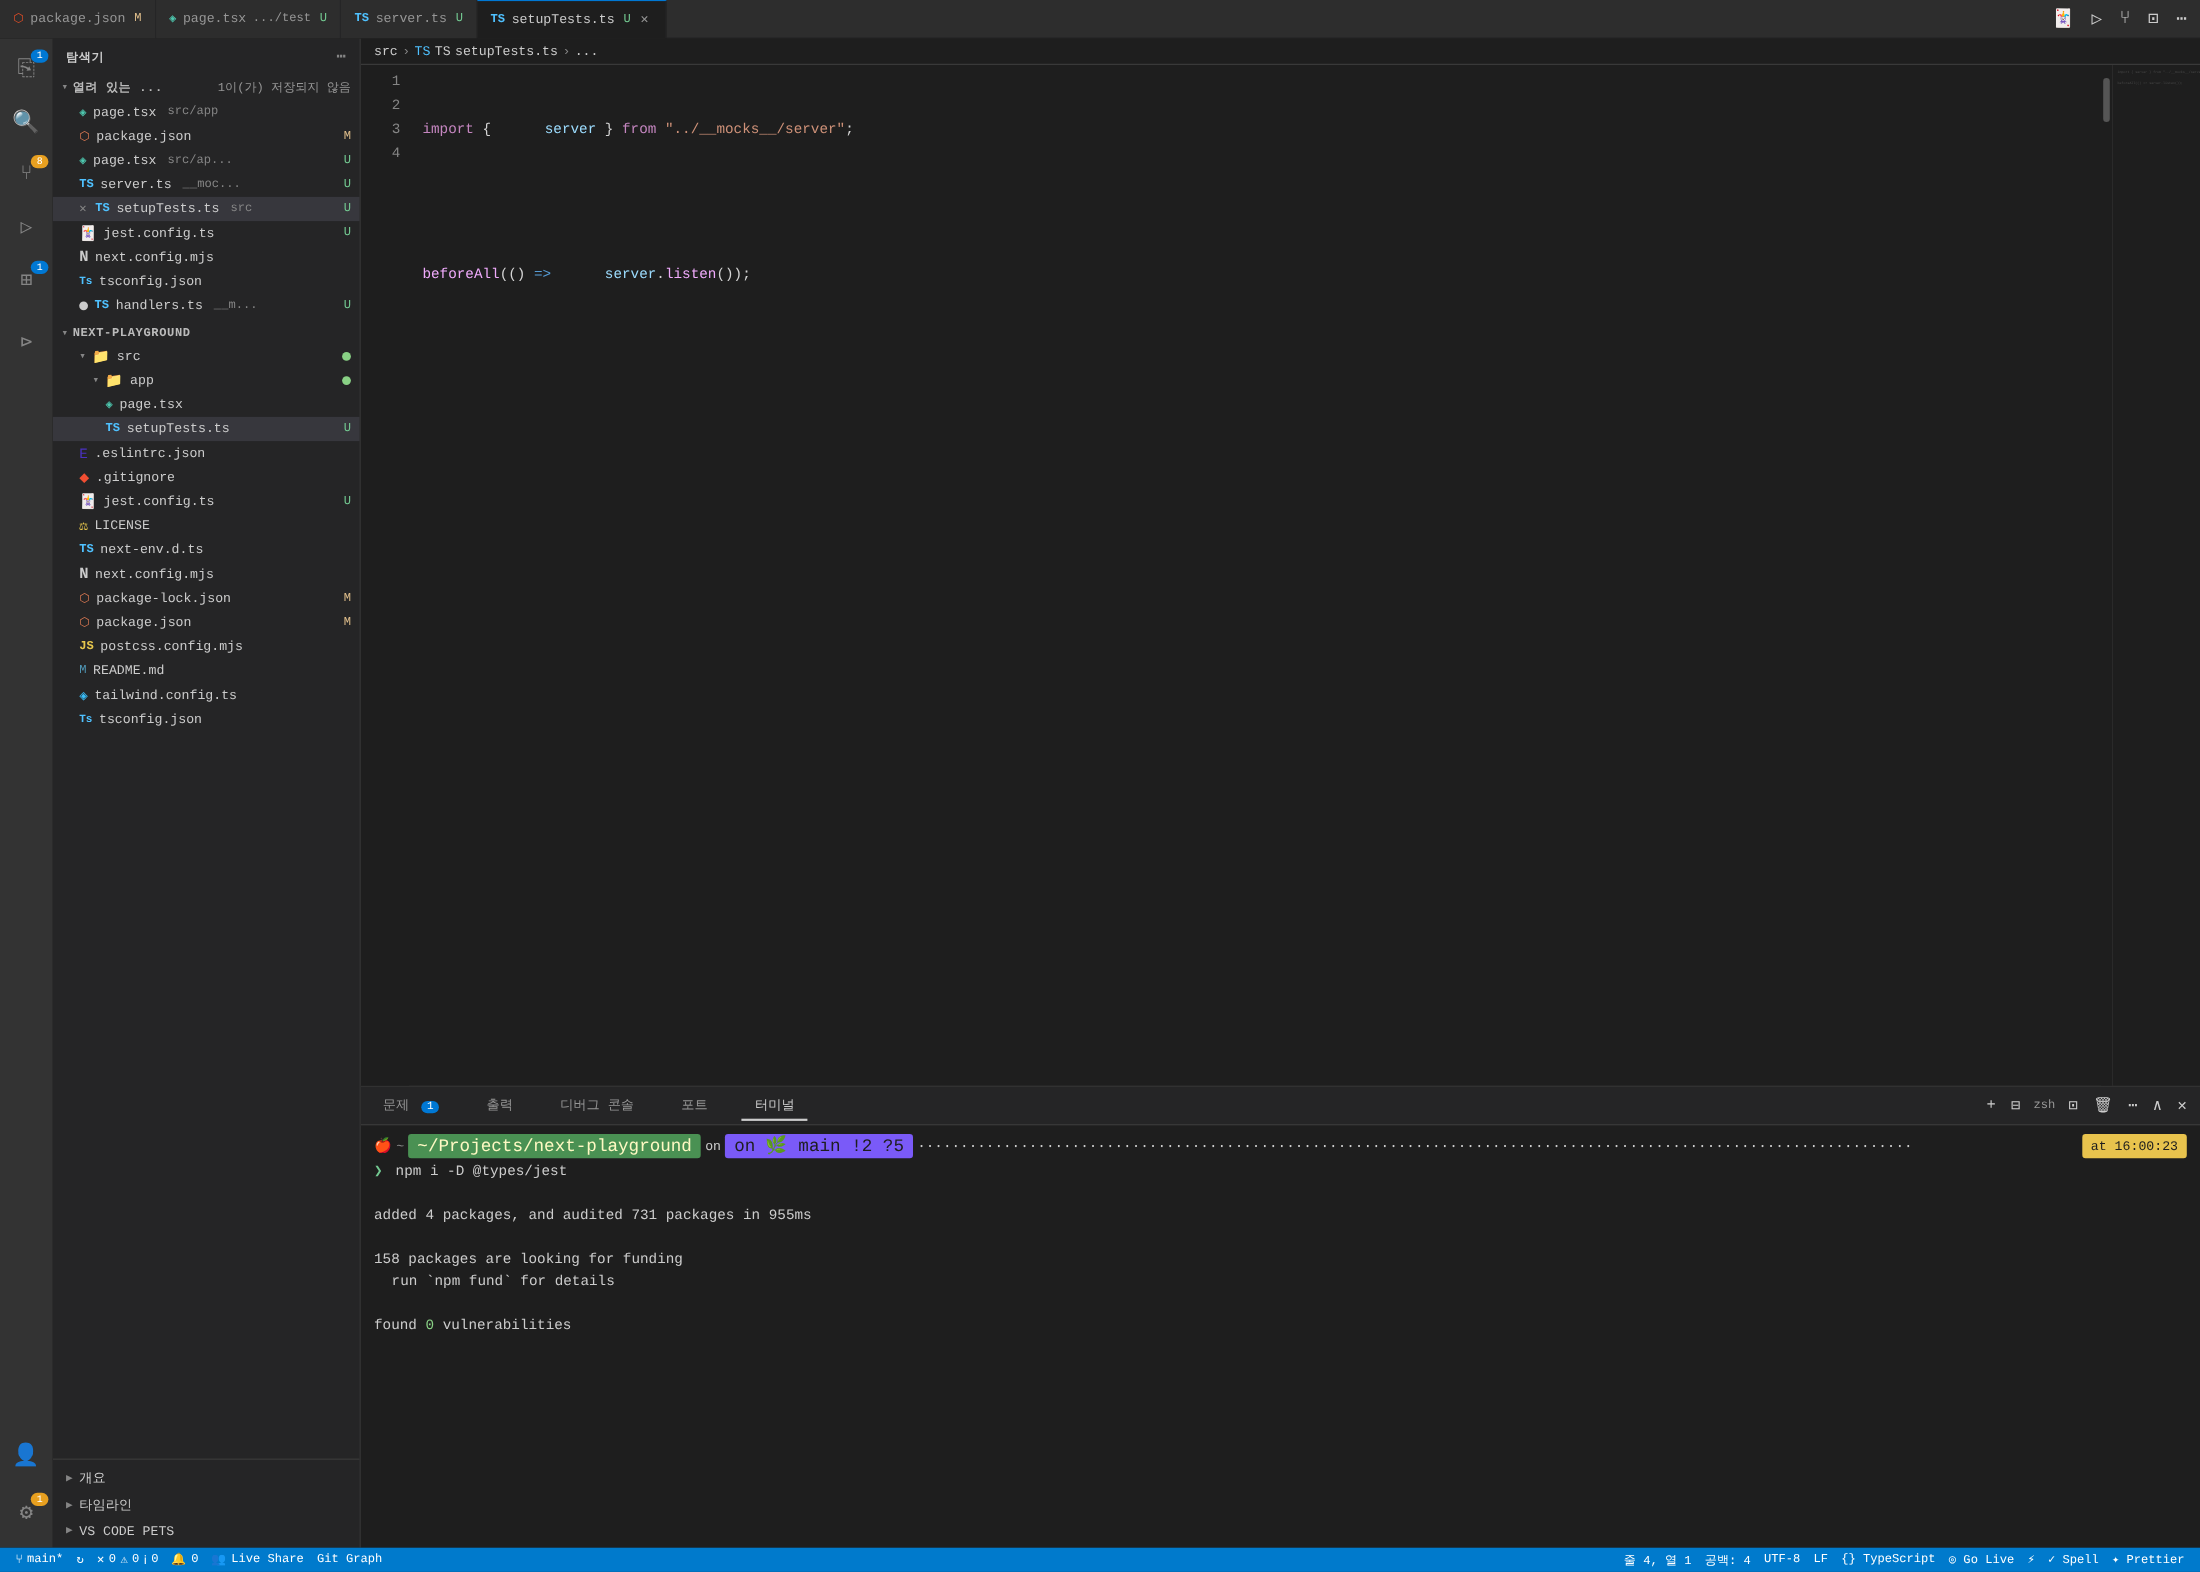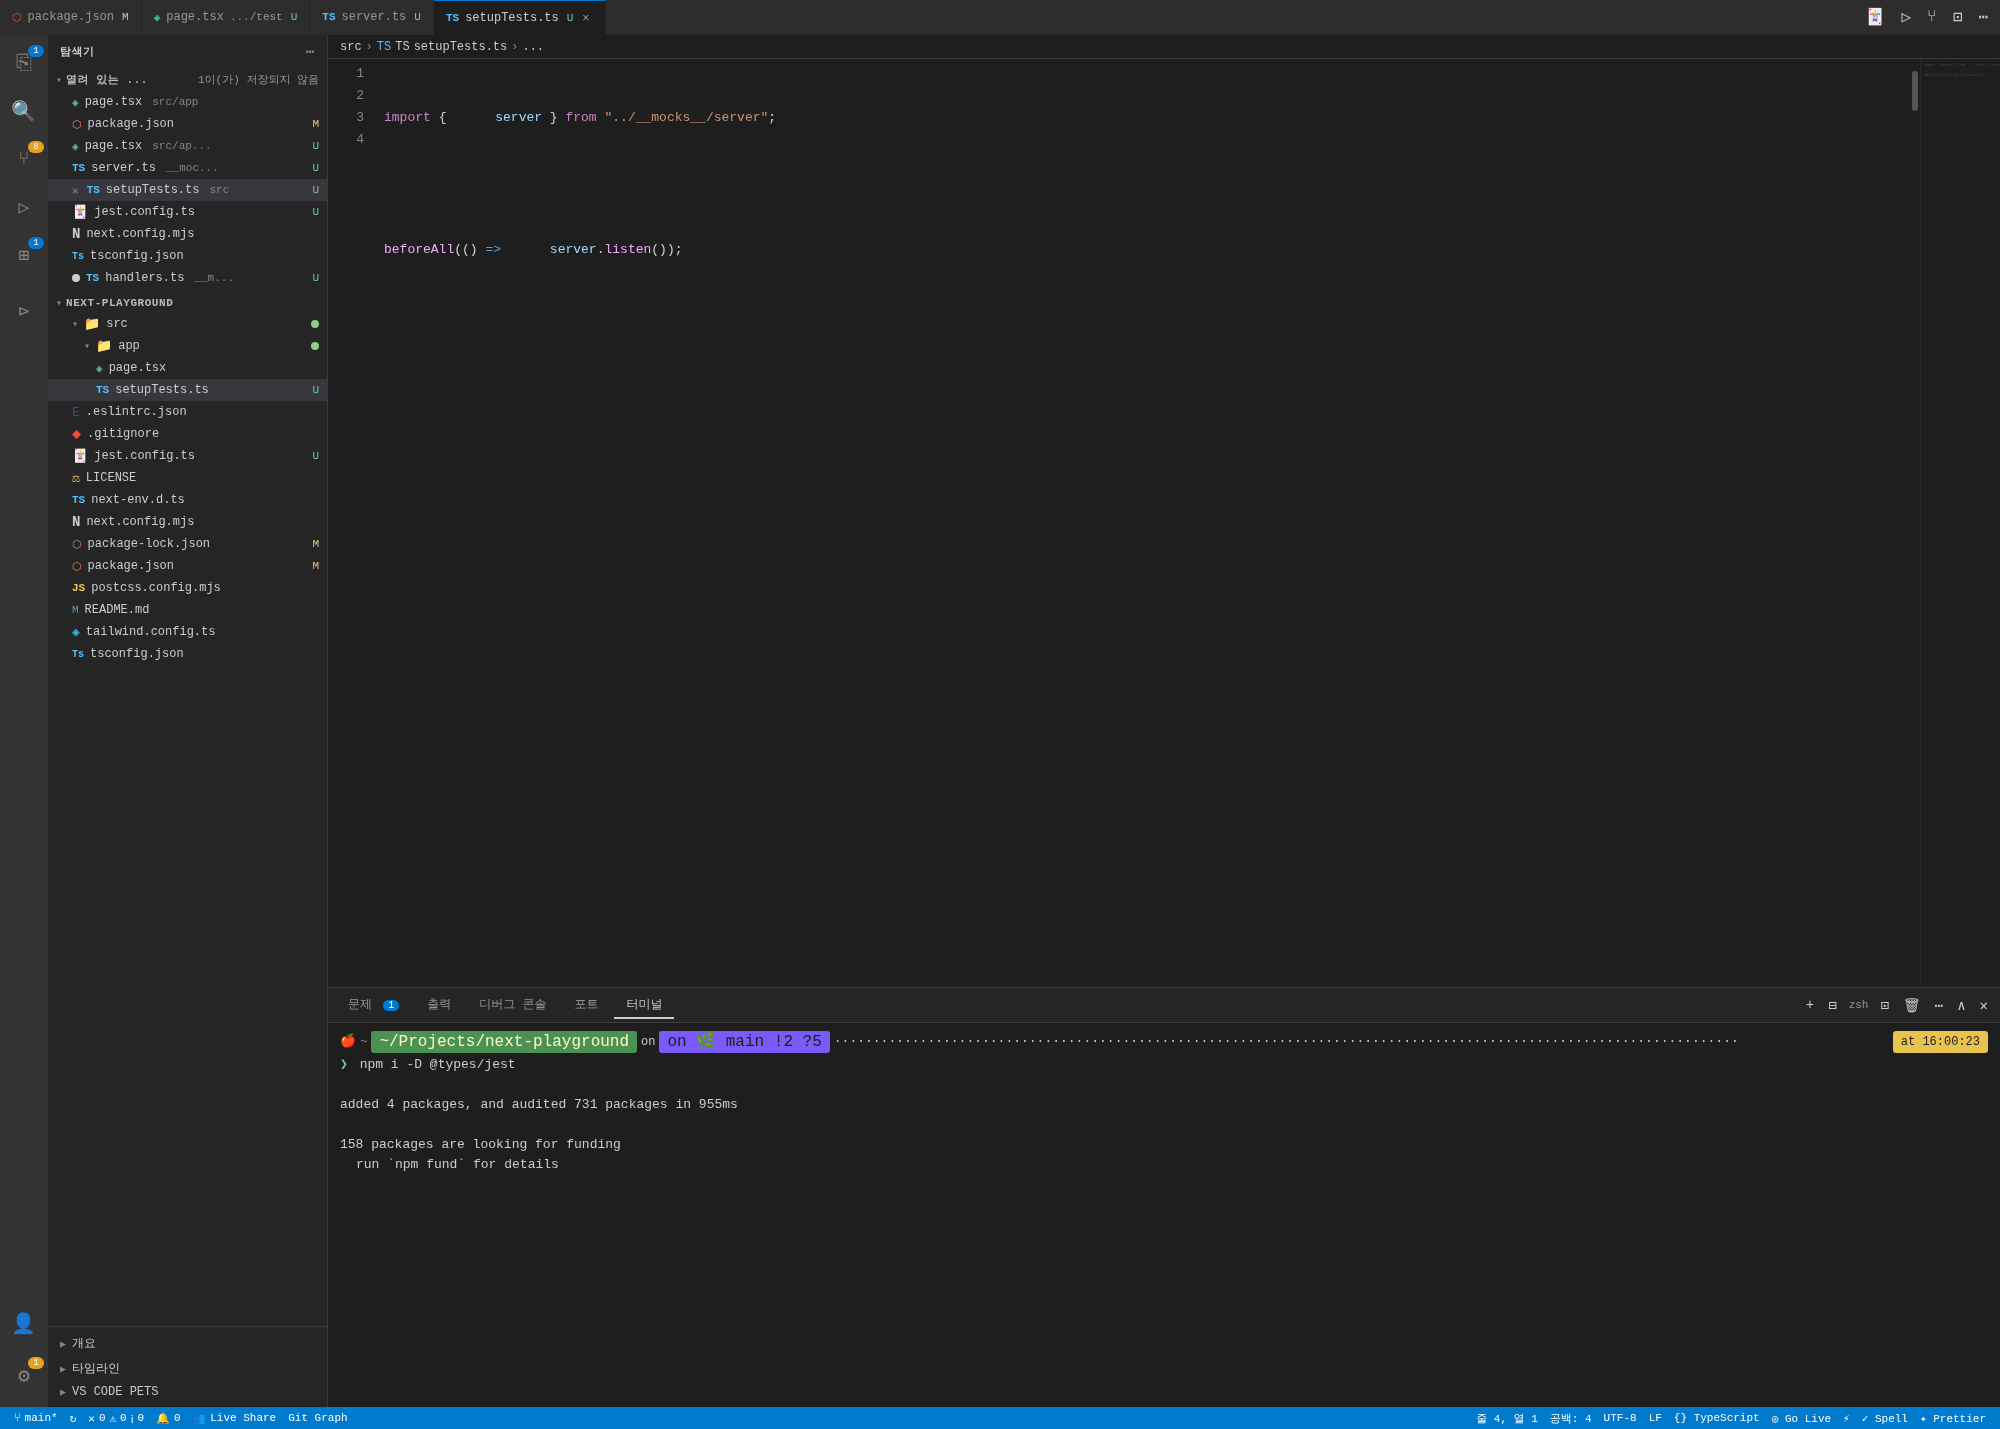--- a/index.html
+++ b/index.html
@@ -279,21 +279,21 @@
       flex-direction: column;
       flex-shrink: 0;
     }
     .terminal-tabs {
       display: flex;
       align-items: center;
       background: #252526;
       height: 35px;
       border-bottom: 1px solid #3c3c3c;
       padding: 0 8px;
-      gap: 4px;
+      gap: 19px;
     }
     .terminal-tab {
       padding: 4px 12px;
       font-size: 12px;
       cursor: pointer;
       color: #969696;
       border-bottom: 2px solid transparent;
     }
     .terminal-tab.active {
       color: #cccccc;
@@ -706,20 +706,25 @@
           <div>
             <span style="color:#73c991;">❯</span>
             <span style="margin-left:4px;">npm i -D @types/jest</span>
           </div>
           <div>&nbsp;</div>
           <div>added 4 packages, and audited 731 packages in 955ms</div>
           <div>&nbsp;</div>
           <div>158 packages are looking for funding</div>
           <div style="padding-left:16px;">  run `npm fund` for details</div>
           <div>&nbsp;</div>
+          <div>
+            <span>found </span>
+            <span class="t-green">0</span>
+            <span> vulnerabilities</span>
+          </div>
         </div>
       </div>
     </div>
   </div>
 
   <div class="status-bar">
     <div class="status-item">
       <span>⑂</span>
       <span>main*</span>
     </div>

